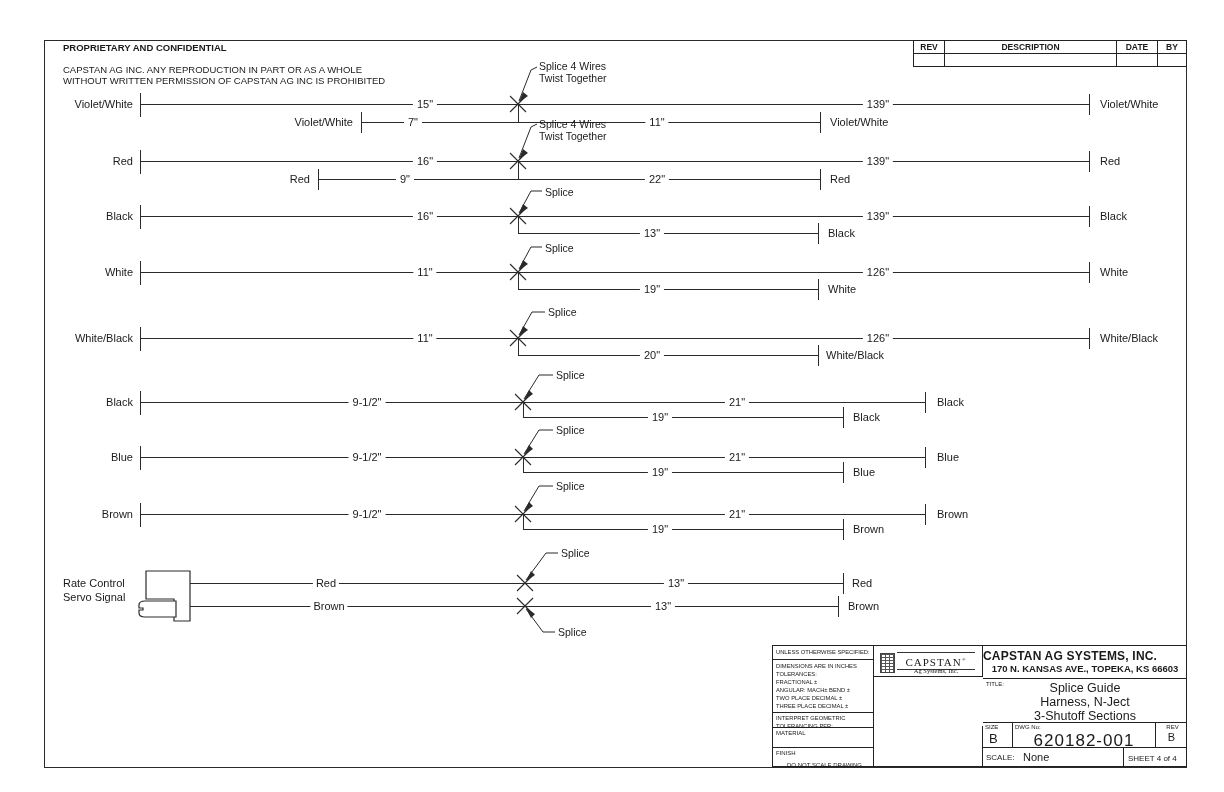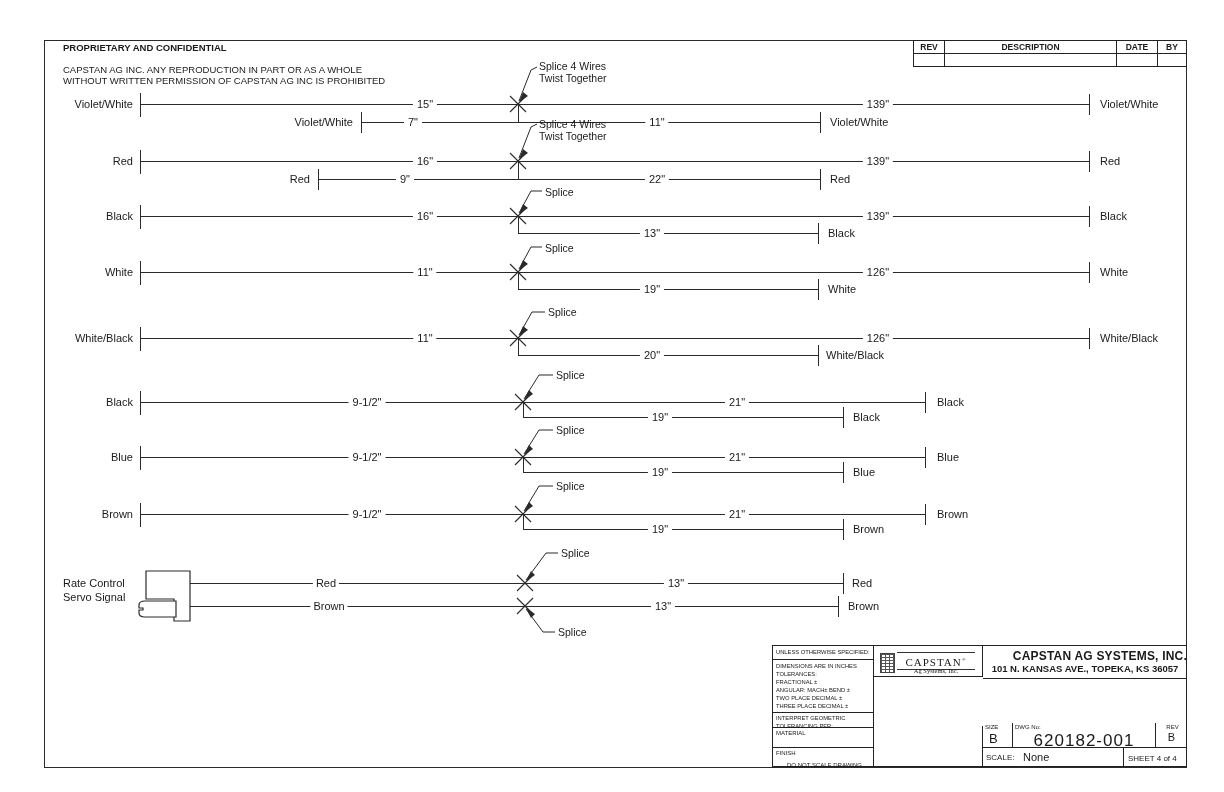--- a/index.html
+++ b/index.html
@@ -25,21 +25,21 @@
   .revtbl .c.lastcol { border-right:none; }
   .revtbl .c.lastrow { border-bottom:none; }
   
   .tblock { position:absolute; left:772px; top:645px; width:415px; height:122px;
             border:1px solid #222; box-sizing:border-box; z-index:2; background:#fff; }
   .tb { position:absolute; box-sizing:border-box; }
   .br { border-right:1px solid #222; }
   .bb { border-bottom:1px solid #222; }
   .t6 { font-size:6px; line-height:7px; }
   .t55 { font-size:5.8px; line-height:8px; }
-  .company { font-size:12px; font-weight:bold; text-align:right; line-height:14px; letter-spacing:0.2px; }
+  .company { font-size:12px; font-weight:bold; text-align:left; line-height:14px; letter-spacing:0.2px; }
   .address { font-size:9.5px; font-weight:bold; text-align:center; line-height:11px; }
   .ttl { font-size:12.5px; line-height:14px; text-align:center; }
   .dwgno { font-size:17px; text-align:center; letter-spacing:1px; }
   .sizeB { font-size:13px; }
   .apr { display:grid; grid-template-columns:37px 38px 1fr; grid-template-rows:10px 15px 12px 1fr; }
   .apr .c { border-right:1px solid #222; border-bottom:1px solid #222; box-sizing:border-box;
             font-size:6px; line-height:7px; padding-left:2px; overflow:hidden; }
   .apr .c.lastcol { border-right:none; }
   .apr .c.lastrow { border-bottom:none; }
   .apr .hdr { text-align:center; padding-left:0; line-height:10px; }
@@ -322,21 +322,27 @@
       <div class="logo-icon"></div>
       <div class="logo-name">
         <span>CAPSTAN</span><sup style="font-size:5px">®</sup>
       </div>
       <div class="logo-sub">Ag Systems, Inc.</div>
     </div>
     <div class="tb br" style="left:101px;top:80px;width:109px;height:41px"></div>
 
     <div class="tb bb" style="left:210px;top:0;width:204px;height:33px;padding-top:3px">
       <div class="company">CAPSTAN AG SYSTEMS, INC.</div>
-      <div class="address">101 N. KANSAS AVE., TOPEKA, KS 36057</div>
+      <div class="address">170 N. KANSAS AVE., TOPEKA, KS 66603</div>
+    </div>
+    <div class="tb bb" style="left:210px;top:33px;width:204px;height:44px">
+      <div class="t6" style="position:absolute;left:3px;top:2px">TITLE:</div>
+      <div class="ttl" style="margin-top:2px">Splice Guide</div>
+      <div class="ttl">Harness, N-Ject</div>
+      <div class="ttl">3-Shutoff Sections</div>
     </div>
     <div class="tb bb br" style="left:210px;top:77px;width:30px;height:25px">
       <div class="t6" style="padding:1px 0 0 2px">SIZE</div>
       <div class="sizeB" style="padding-left:6px">B</div>
     </div>
     <div class="tb bb br" style="left:240px;top:77px;width:143px;height:25px">
       <div class="t6" style="padding:1px 0 0 2px">DWG No:</div>
       <div class="dwgno">620182-001</div>
     </div>
     <div class="tb bb" style="left:383px;top:77px;width:31px;height:25px">

